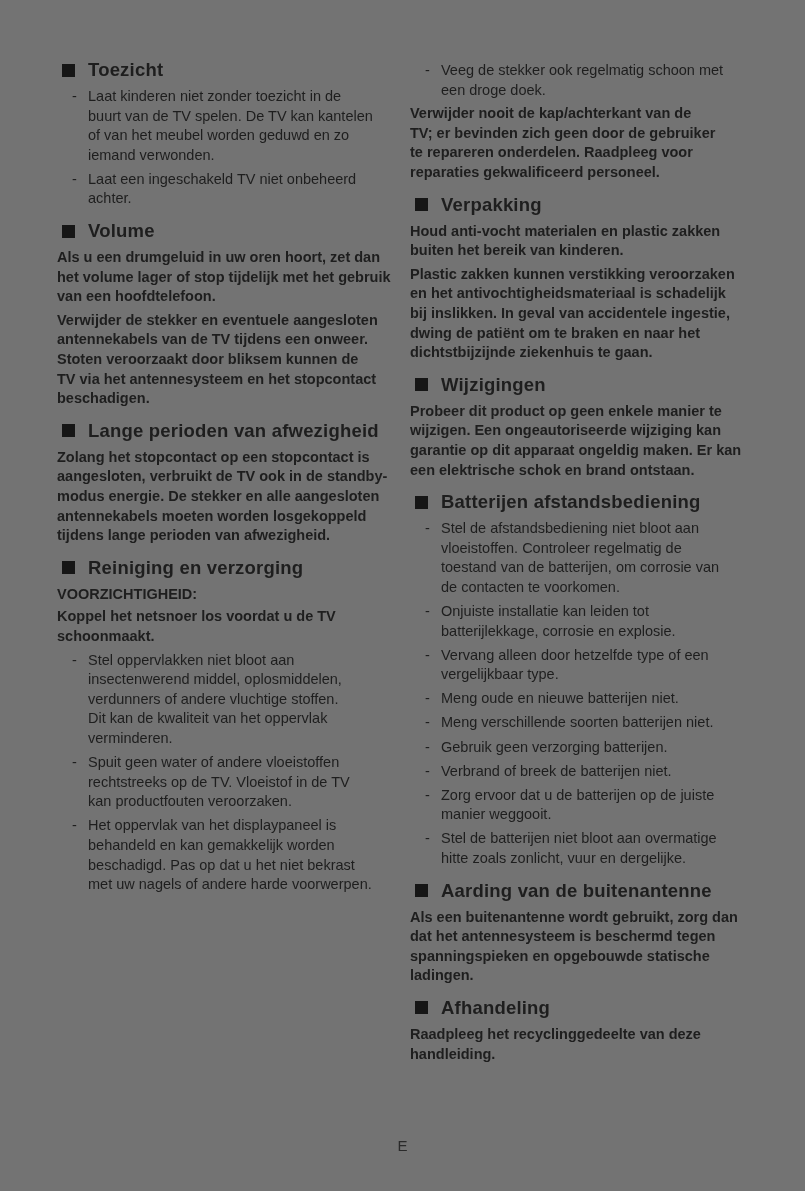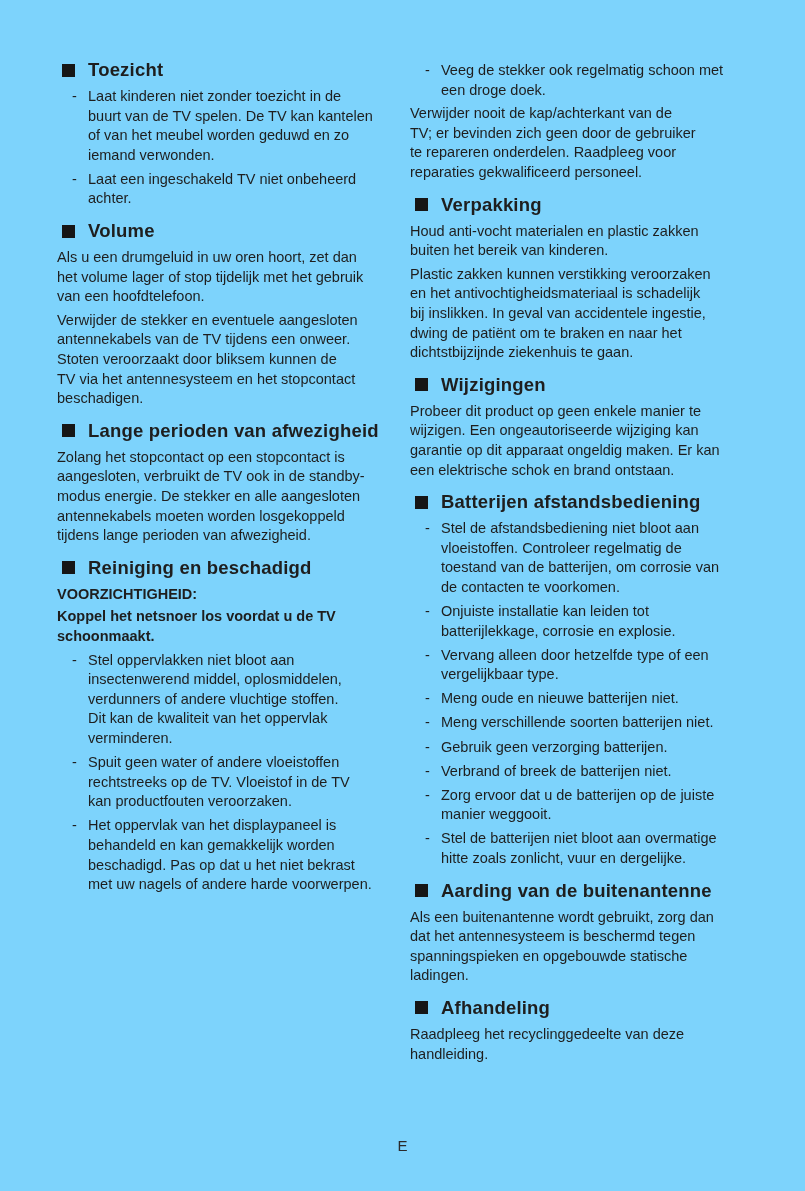--- a/index.html
+++ b/index.html
@@ -1,29 +1,29 @@
 <!DOCTYPE html>
 <html><head>
 <meta charset="utf-8">
 <style>
   html,body { margin:0; padding:0; background:#ffffff; }
   .page {
-    position:relative; width:805px; height:1191px; background:#7dd3fc;
+    position:relative; width:805px; height:1191px; background:#737373;
     font-family:"Liberation Sans", sans-serif; color:#1e1e1e; overflow:hidden;
   }
   .col { position:absolute; top:57px; font-size:14.5px; line-height:19.6px; }
   .col-left  { left:57px;  width:345px; }
   .col-right { left:410px; width:375px; }
 
   .heading { display:flex; align-items:center; margin:10px 0 5px 0; }
   .col > .heading:first-child { margin-top:1px; }
   .sq { width:13px; height:13px; background:#161616; flex:none; margin-left:5px; margin-right:13px; }
   .htext { font-size:18.5px; font-weight:bold; line-height:24px; letter-spacing:0.2px; white-space:nowrap; }
 
-  .para { margin:4px 0; white-space:pre-line; }
+  .para { margin:4px 0; white-space:pre-line;font-weight:bold; }
   .para.bold { font-weight:bold; margin:3px 0; }
 
   .bullets { margin:4px 0; }
   .bullet { display:flex; margin:0 0 4.5px 0; }
   .bullet:last-child { margin-bottom:0; }
   .dash { flex:none; width:31px; padding-left:15px; box-sizing:border-box; }
   .btxt { white-space:pre-line; flex:1; }
 
   .footer {
     position:absolute; left:0; top:1136px; width:805px; text-align:center;
@@ -69,21 +69,21 @@
         <span class="sq"></span>
         <span class="htext">Lange perioden van afwezigheid</span>
       </div>
       <div class="para">Zolang het stopcontact op een stopcontact is
 aangesloten, verbruikt de TV ook in de standby-
 modus energie. De stekker en alle aangesloten
 antennekabels moeten worden losgekoppeld
 tijdens lange perioden van afwezigheid.</div>
       <div class="heading">
         <span class="sq"></span>
-        <span class="htext">Reiniging en beschadigd</span>
+        <span class="htext">Reiniging en verzorging</span>
       </div>
       <div class="para bold">VOORZICHTIGHEID:</div>
       <div class="para bold">Koppel het netsnoer los voordat u de TV
 schoonmaakt.</div>
       <div class="bullets">
         <div class="bullet">
           <span class="dash">-</span>
           <span class="btxt">Stel oppervlakken niet bloot aan
 insectenwerend middel, oplosmiddelen,
 verdunners of andere vluchtige stoffen.

